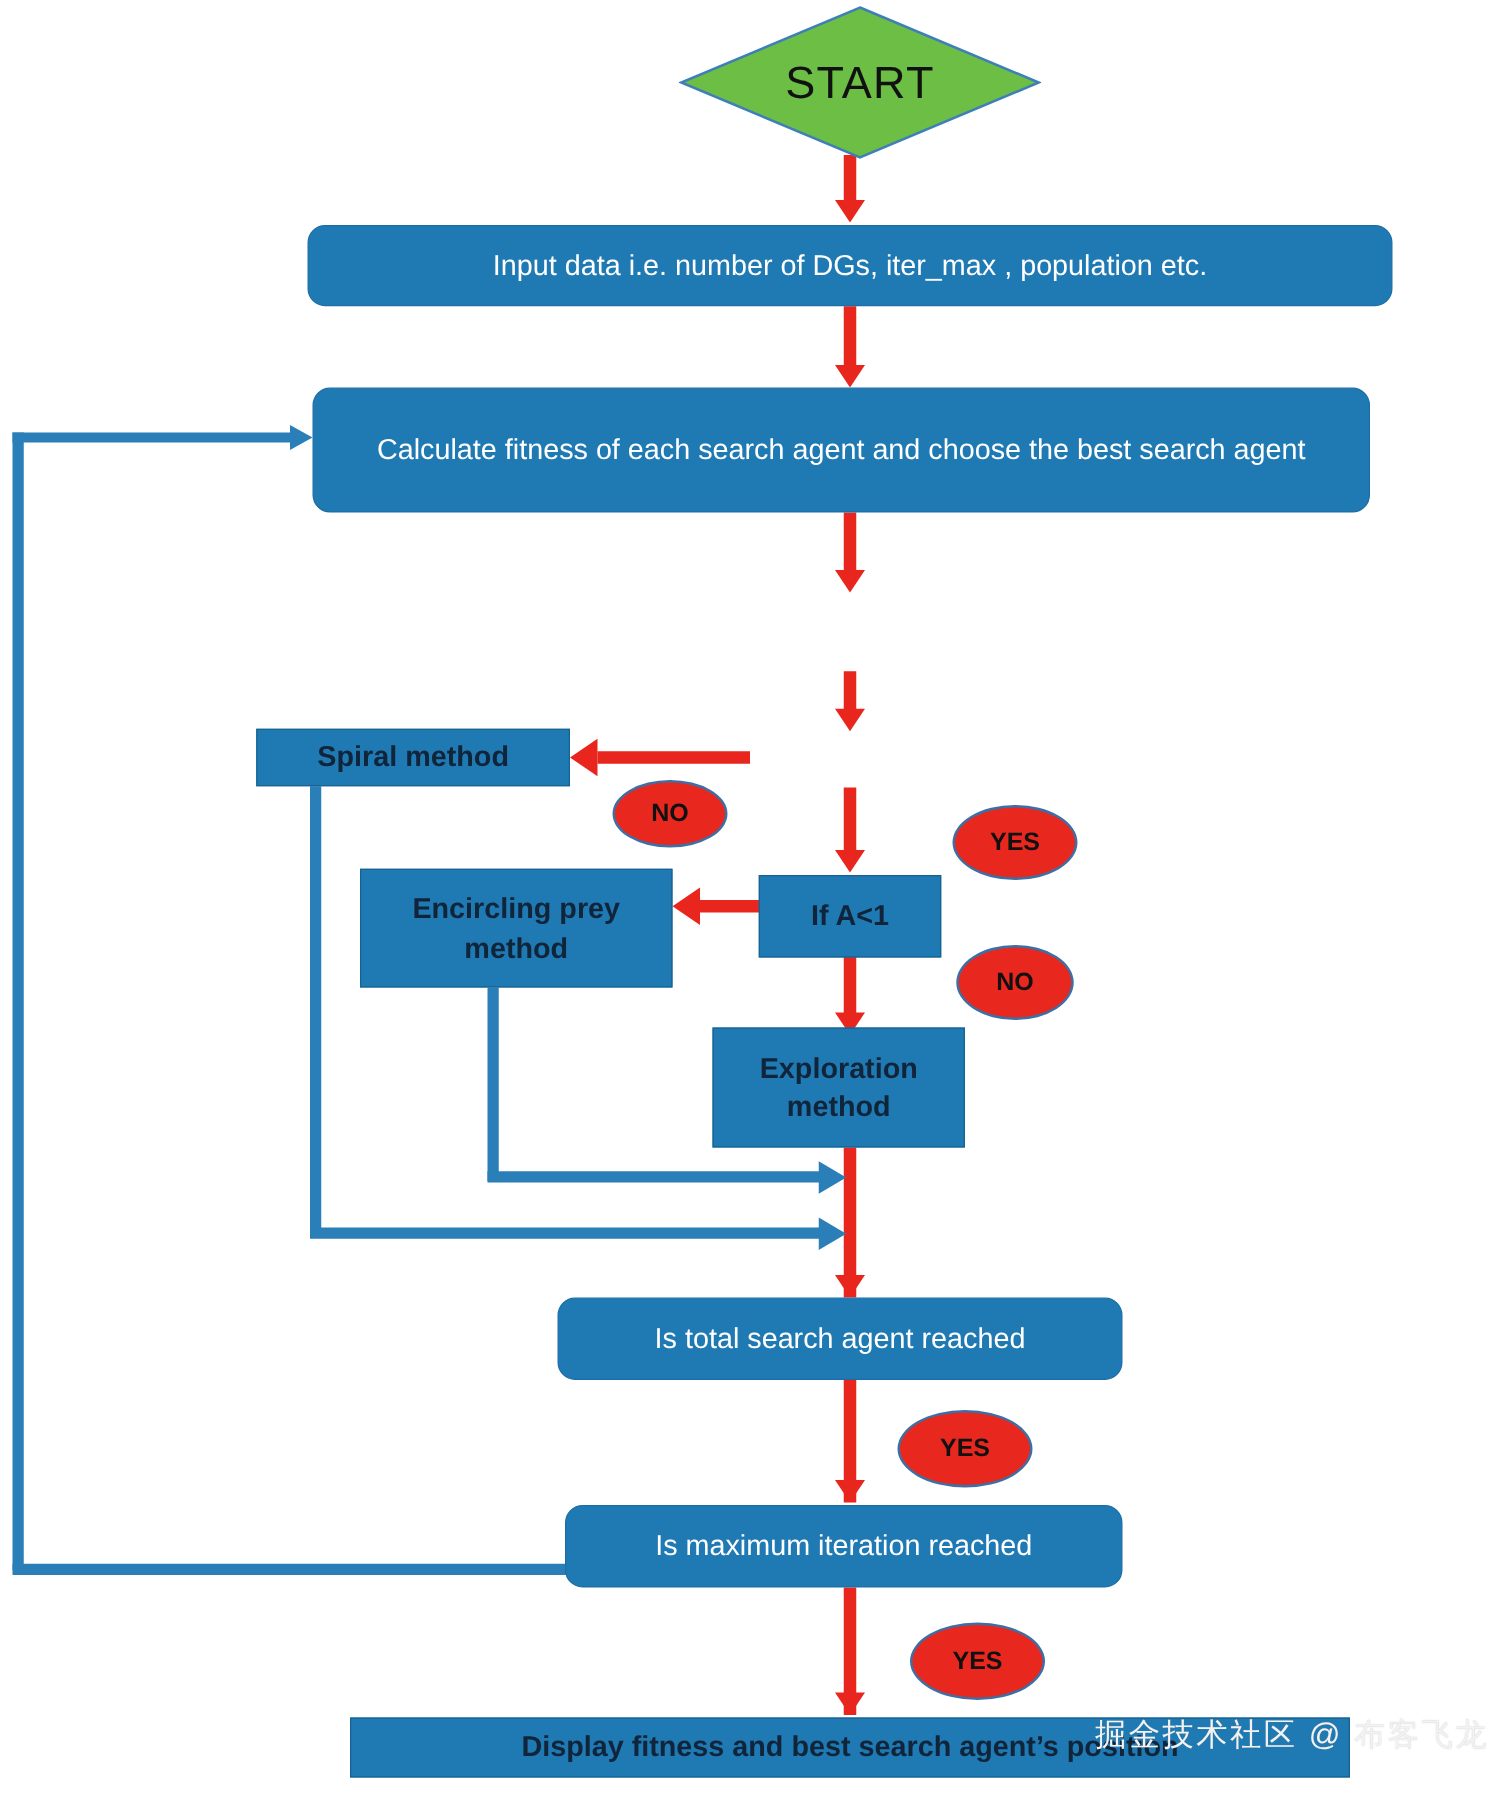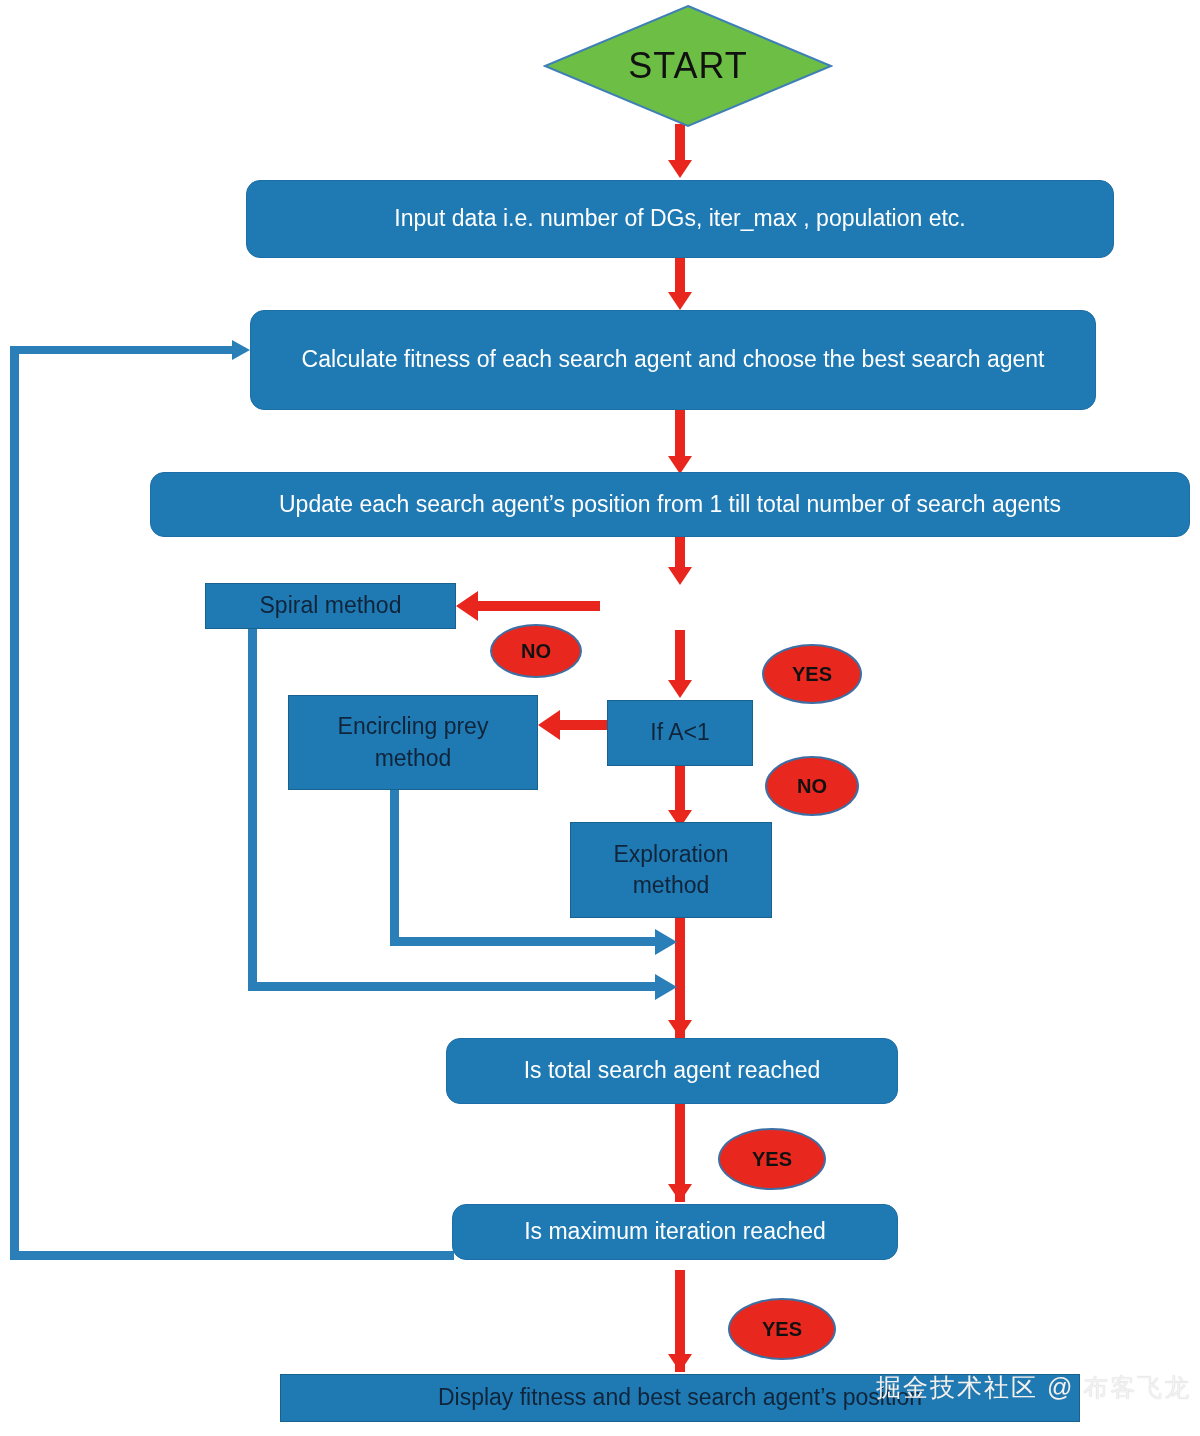--- a/index.html
+++ b/index.html
@@ -33,21 +33,21 @@
     font-size: 23px;
     line-height: 1.45;
     padding: 6px 16px;
   }
   
   .sq {
     background: #1f7ab4;
     border: 1px solid #17628f;
     color: #10243a;
     font-size: 23px;
-    font-weight: normal;
+    font-weight: bold;
     line-height: 1.35;
     padding: 4px 24px;
     justify-content: center;
   }
   
   .diamond-wrap {
     position: absolute;
     z-index: 6;
   }
   .diamond-wrap svg { display: block; }
@@ -121,37 +121,34 @@
   <div class="diamond-wrap" style="left:543px; top:4px; width:290px; height:124px;">
     <svg width="290" height="124" viewBox="0 0 290 124">
       <polygon points="145,2 288,62 145,122 2,62" fill="#6cbe45" stroke="#3f7fb8" stroke-width="2"></polygon>
     </svg>
     <div class="diamond-label">START</div>
   </div>
 
   <div class="red-v" style="left:675px; top:124px; width:10px; height:42px;"></div>
   <div class="arrow arr-down-red" style="left:668px; top:160px;"></div>
 
-  <div class="node proc" style="left:246px; top:180px; width:868px; height:78px;">
+  <div class="node proc" style="left:246px; top:180px; width:868px; height:65px;">
     <span>Input data i.e. number of DGs, iter_max , population etc.</span>
   </div>
 
   <div class="red-v" style="left:675px; top:245px; width:10px; height:52px;"></div>
   <div class="arrow arr-down-red" style="left:668px; top:292px;"></div>
 
   <div class="node proc" style="left:250px; top:310px; width:846px; height:100px;">
     <span>Calculate fitness of each search agent and choose the best search agent</span>
   </div>
 
   <div class="red-v" style="left:675px; top:410px; width:10px; height:52px;"></div>
   <div class="arrow arr-down-red" style="left:668px; top:456px;"></div>
 
-  <div class="node proc" style="left:150px; top:472px; width:1040px; height:65px;">
-    <span>Update each  search agent’s position from 1 till total number of search agents</span>
-  </div>
 
   <div class="red-v" style="left:675px; top:537px; width:10px; height:36px;"></div>
   <div class="arrow arr-down-red" style="left:668px; top:567px;"></div>
 
 
   <div class="red-h" style="left:478px; top:601px; width:122px; height:10px;"></div>
   <div class="arrow arr-left-red" style="left:456px; top:591px;"></div>
 
   <div class="ell" style="left:490px; top:624px; width:88px; height:50px;">
     <span>NO</span>
@@ -205,21 +202,21 @@
     <span>Is total search agent reached</span>
   </div>
 
   <div class="red-v" style="left:675px; top:1104px; width:10px; height:98px;"></div>
   <div class="arrow arr-down-red" style="left:668px; top:1184px;"></div>
 
   <div class="ell" style="left:718px; top:1128px; width:104px; height:58px;">
     <span>YES</span>
   </div>
 
-  <div class="node proc" style="left:452px; top:1204px; width:446px; height:56px;">
+  <div class="node proc" style="left:452px; top:1204px; width:446px; height:66px;">
     <span>Is maximum iteration reached</span>
   </div>
 
   <div class="red-v" style="left:675px; top:1270px; width:10px; height:102px;"></div>
   <div class="arrow arr-down-red" style="left:668px; top:1354px;"></div>
 
   <div class="ell" style="left:728px; top:1298px; width:104px; height:58px;">
     <span>YES</span>
   </div>
 

